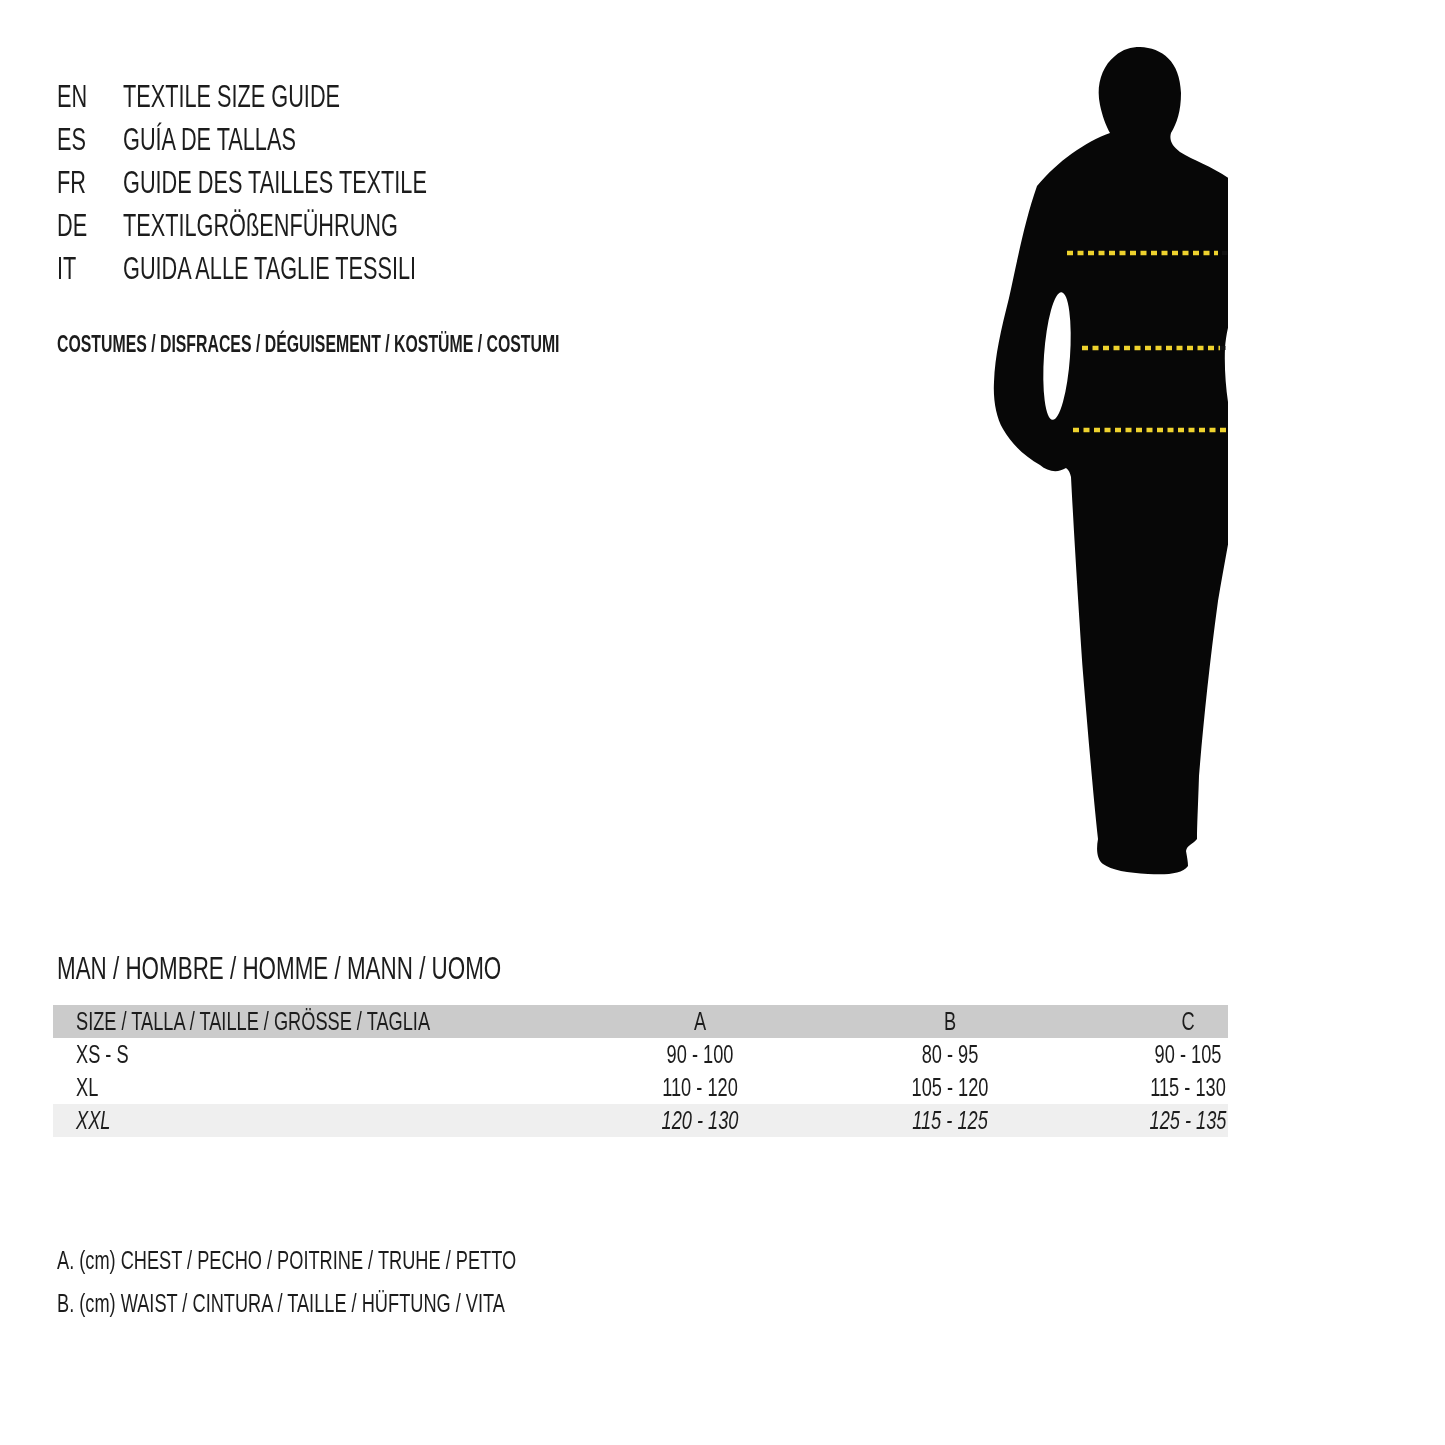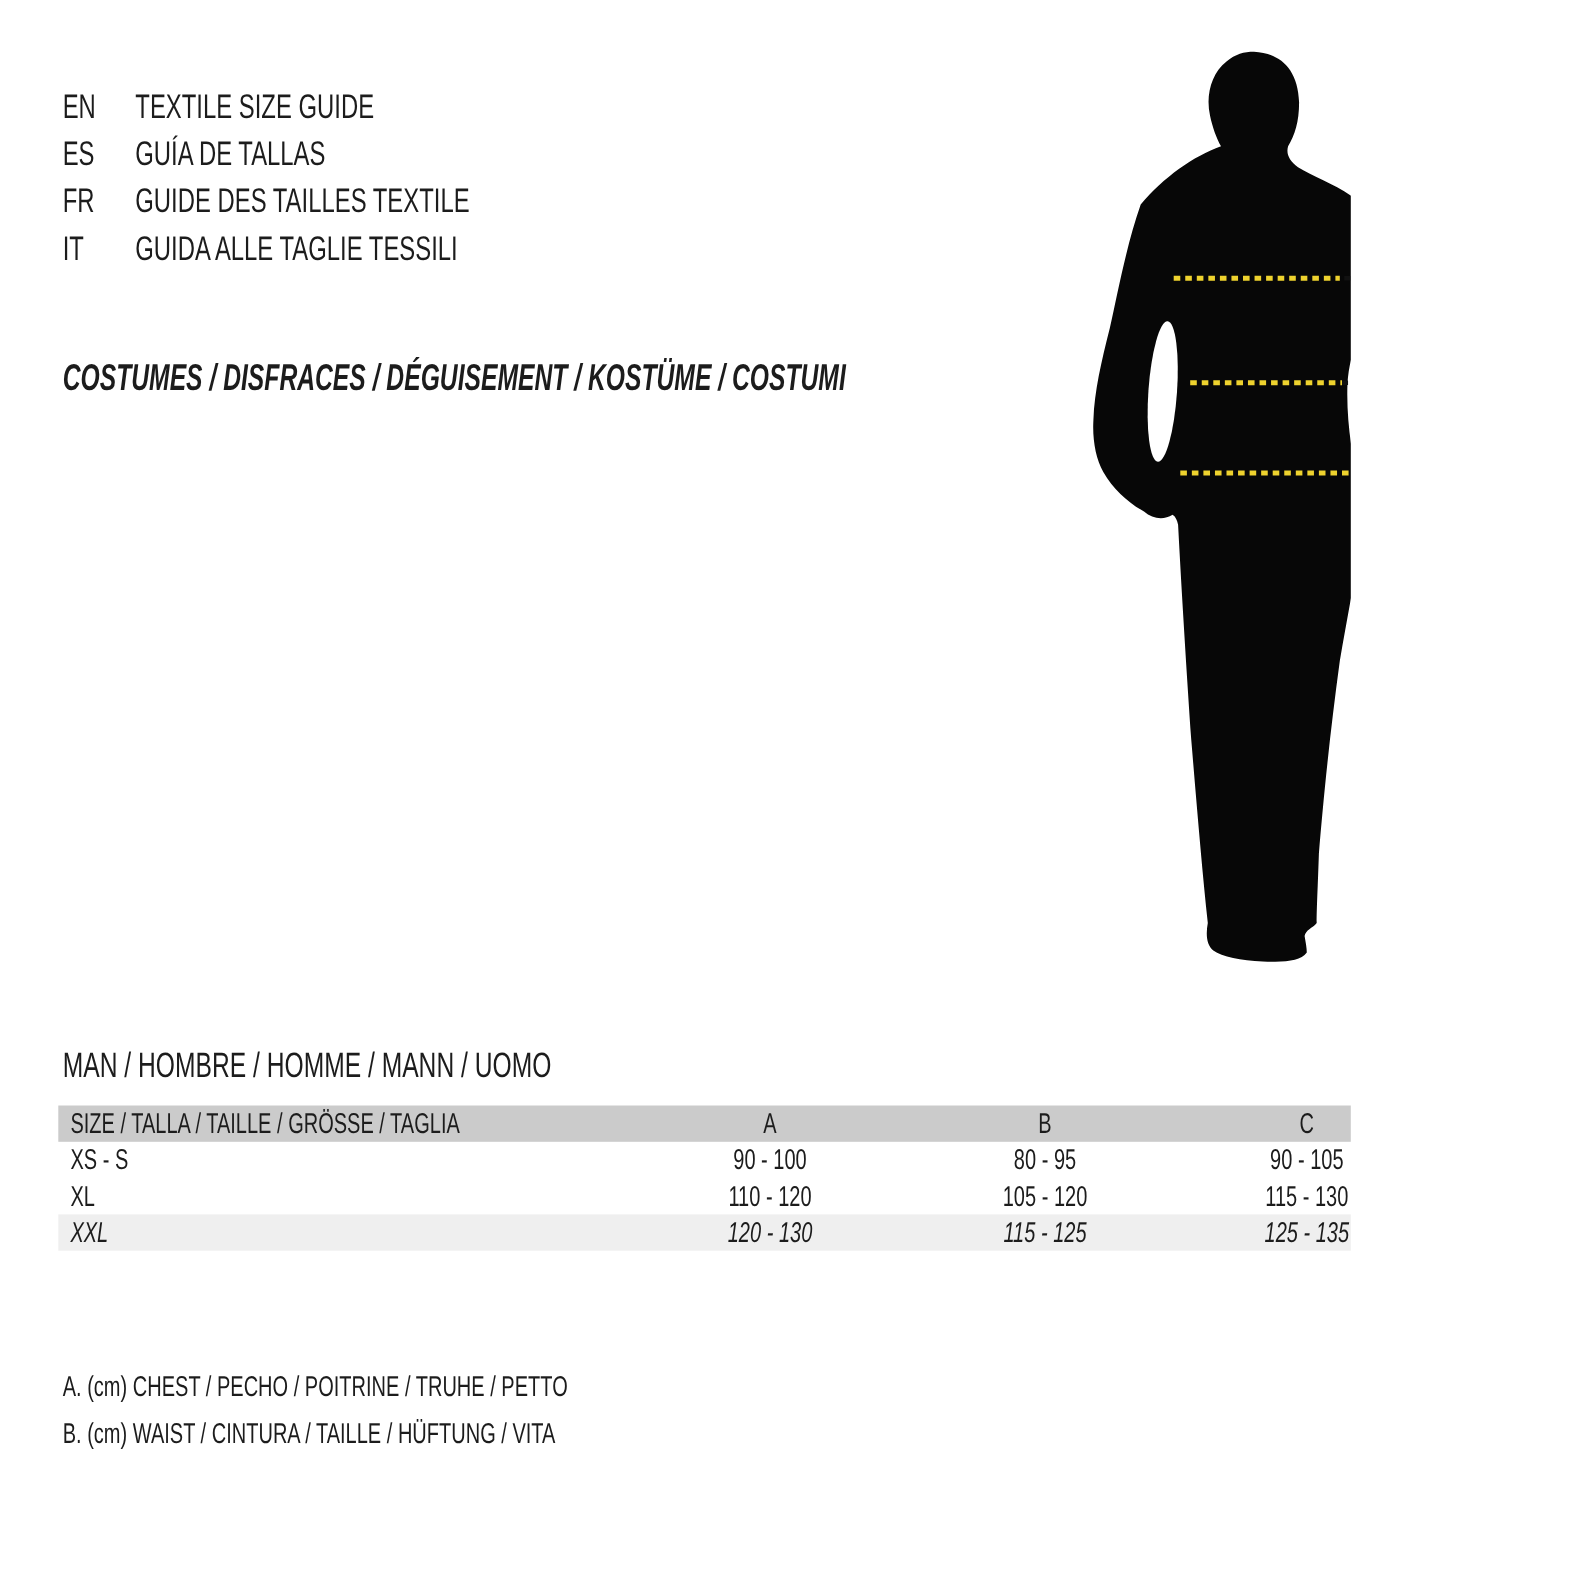--- a/index.html
+++ b/index.html
@@ -12,32 +12,32 @@
   .cx-title{display:inline-block;transform:scaleX(0.66);transform-origin:0 50%;white-space:nowrap;}
   .cx-c{display:inline-block;transform:translateX(-50%) scaleX(0.70);white-space:nowrap;}
   .cx-letter{display:inline-block;transform:scaleX(0.80);transform-origin:0 50%;}
 
   
   .lang{position:absolute;left:57px;top:75px;}
   .lang-row{display:flex;align-items:center;height:43px;font-size:31px;}
   .lang-code{width:66px;flex:0 0 66px;}
 
   
-  .costumes{position:absolute;left:57px;top:324px;font-size:34px;font-weight:700;line-height:40px;font-style:italic;}
+  .costumes{position:absolute;left:57px;top:324px;font-size:24px;font-weight:700;line-height:40px;}
   .man-title{position:absolute;left:57px;top:950px;font-size:32px;line-height:36px;}
 
   
   .figure-wrap{position:absolute;left:990px;top:45px;width:345px;height:840px;}
   .abc{position:absolute;left:1306px;font-size:31px;font-weight:700;line-height:31px;}
   .abc-a{top:238px;} .abc-b{top:333px;} .abc-c{top:415px;}
 
   
   .size-table{position:absolute;left:53px;top:1005px;width:1331px;font-size:26px;}
   .t-row{position:relative;height:33px;line-height:33px;}
-  .c-size{position:absolute;left:11px;top:0;}
+  .c-size{position:absolute;left:23px;top:0;}
   .c-val{position:absolute;top:0;}
   .c-a{left:647px;} .c-b{left:897px;} .c-c{left:1135px;}
 
   
   .legend{position:absolute;left:57px;top:1245px;}
   .legend-row{display:flex;align-items:flex-start;height:43px;font-size:26px;}
 </style>
 </head>
 <body>
 
@@ -48,20 +48,24 @@
       <span class="lang-code"><span class="cx">EN</span></span>
       <span class="cx">TEXTILE SIZE GUIDE</span>
     </div>
     <div class="lang-row">
       <span class="lang-code"><span class="cx">ES</span></span>
       <span class="cx">GUÍA DE TALLAS</span>
     </div>
     <div class="lang-row">
       <span class="lang-code"><span class="cx">FR</span></span>
       <span class="cx">GUIDE DES TAILLES TEXTILE</span>
+    </div>
+    <div class="lang-row">
+      <span class="lang-code"><span class="cx">DE</span></span>
+      <span class="cx">TEXTILGRÖßENFÜHRUNG</span>
     </div>
     <div class="lang-row">
       <span class="lang-code"><span class="cx">IT</span></span>
       <span class="cx">GUIDA ALLE TAGLIE TESSILI</span>
     </div>
   </div>
 
   <div class="costumes">
     <span class="cx-title">COSTUMES / DISFRACES / DÉGUISEMENT / KOSTÜME / COSTUMI</span>
   </div>

